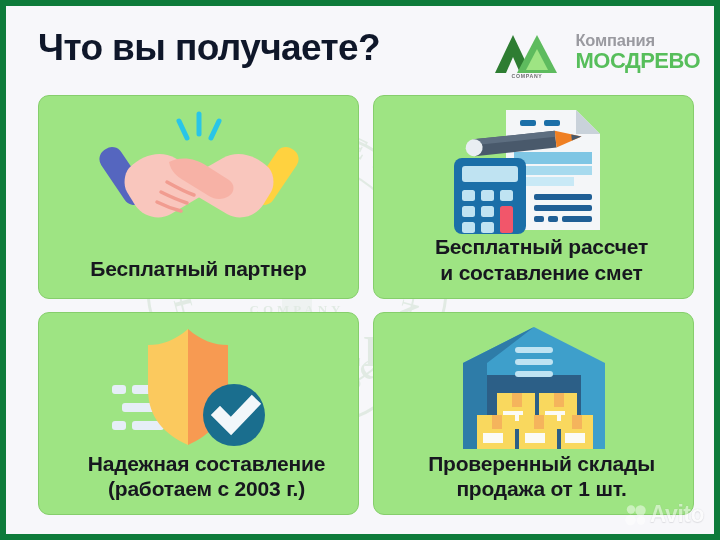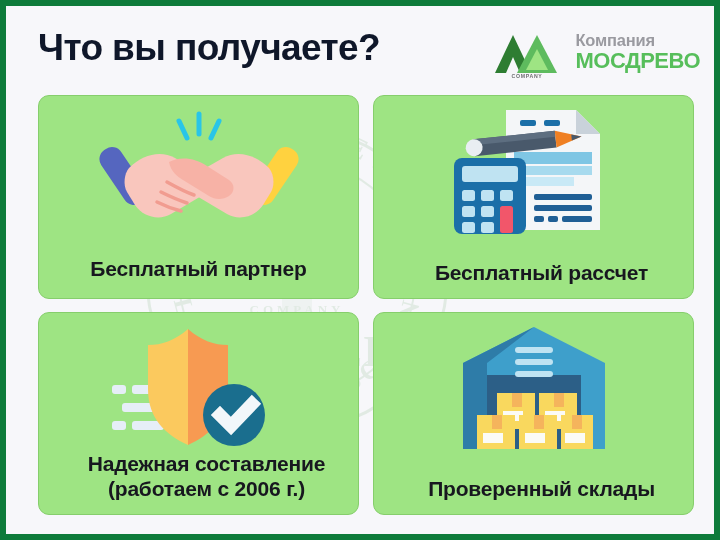--- a/index.html
+++ b/index.html
@@ -221,20 +221,21 @@
             <rect x="18" y="100" width="13" height="11" rx="2.5"></rect>
             <rect x="37" y="100" width="13" height="11" rx="2.5"></rect>
             <rect x="18" y="116" width="13" height="11" rx="2.5"></rect>
             <rect x="37" y="116" width="13" height="11" rx="2.5"></rect>
           </g>
           <rect x="56" y="100" width="13" height="27" rx="2.5" fill="#F2566A"></rect>
         </svg>
       </div>
       <div class="card-label">
         <span class="ln">Бесплатный рассчет</span>
+        <span class="ln">и составление смет</span>
       </div>
     </div>
 
     <div class="card two-line">
       <div class="card-art">
         <svg width="190" height="128" viewBox="0 0 190 128" xmlns="http://www.w3.org/2000/svg">
           <g fill="#E6EEF7">
             <rect x="8" y="62" width="14" height="9" rx="3"></rect>
             <rect x="28" y="62" width="30" height="9" rx="3"></rect>
             <rect x="18" y="80" width="44" height="9" rx="3"></rect>
@@ -242,21 +243,21 @@
             <rect x="28" y="98" width="32" height="9" rx="3"></rect>
           </g>
           <path d="M84 6 C70 18 58 22 44 22 V66 C44 96 62 112 84 122 Z" fill="#FBC95E"></path>
           <path d="M84 6 C98 18 110 22 124 22 V66 C124 96 106 112 84 122 Z" fill="#F79A52"></path>
           <circle cx="130" cy="92" r="31" fill="#1A6E8E"></circle>
           <path d="M116 92 L127 103 L148 81" fill="none" stroke="#F2F7FA" stroke-width="13" stroke-linecap="square" stroke-linejoin="miter"></path>
         </svg>
       </div>
       <div class="card-label">
         <span class="ln">Надежная составление</span>
-        <span class="ln">(работаем с 2006 г.)</span>
+        <span class="ln">(работаем с 2003 г.)</span>
       </div>
     </div>
 
     <div class="card two-line">
       <div class="card-art">
         <svg width="150" height="128" viewBox="0 0 150 128" xmlns="http://www.w3.org/2000/svg">
           <path d="M75 4 L146 40 V126 H4 V40 Z" fill="#3E9FCB"></path>
           <path d="M75 4 L4 40 V126 H28 V40 Z" fill="#2E7CA8"></path>
           <rect x="28" y="52" width="94" height="74" fill="#2C5F87"></rect>
           <g fill="#BFE3F2">
@@ -278,19 +279,29 @@
             <rect x="75" y="92" width="10" height="14" fill="#F5B45C"></rect>
             <rect x="66" y="110" width="20" height="10" fill="#FBFBF6"></rect>
             <rect x="102" y="92" width="32" height="34" fill="#F9D85E"></rect>
             <rect x="113" y="92" width="10" height="14" fill="#F5B45C"></rect>
             <rect x="106" y="110" width="20" height="10" fill="#FBFBF6"></rect>
           </g>
         </svg>
       </div>
       <div class="card-label">
         <span class="ln">Проверенный склады</span>
+        <span class="ln">продажа от 1 шт.</span>
       </div>
     </div>
 
   </div>
 
+  <div class="avito">
+    <svg class="avito-glyph" width="22" height="22" viewBox="0 0 22 22" xmlns="http://www.w3.org/2000/svg">
+      <circle cx="6" cy="5.5" r="4.2" fill="#ffffff" opacity=".95"></circle>
+      <circle cx="15.5" cy="6.5" r="5.2" fill="#ffffff" opacity=".95"></circle>
+      <circle cx="5.5" cy="16" r="5.2" fill="#ffffff" opacity=".95"></circle>
+      <circle cx="16" cy="16.5" r="4.2" fill="#ffffff" opacity=".95"></circle>
+    </svg>
+    <span class="avito-text">Avito</span>
+  </div>
 
 </div>
 
 </body></html>

